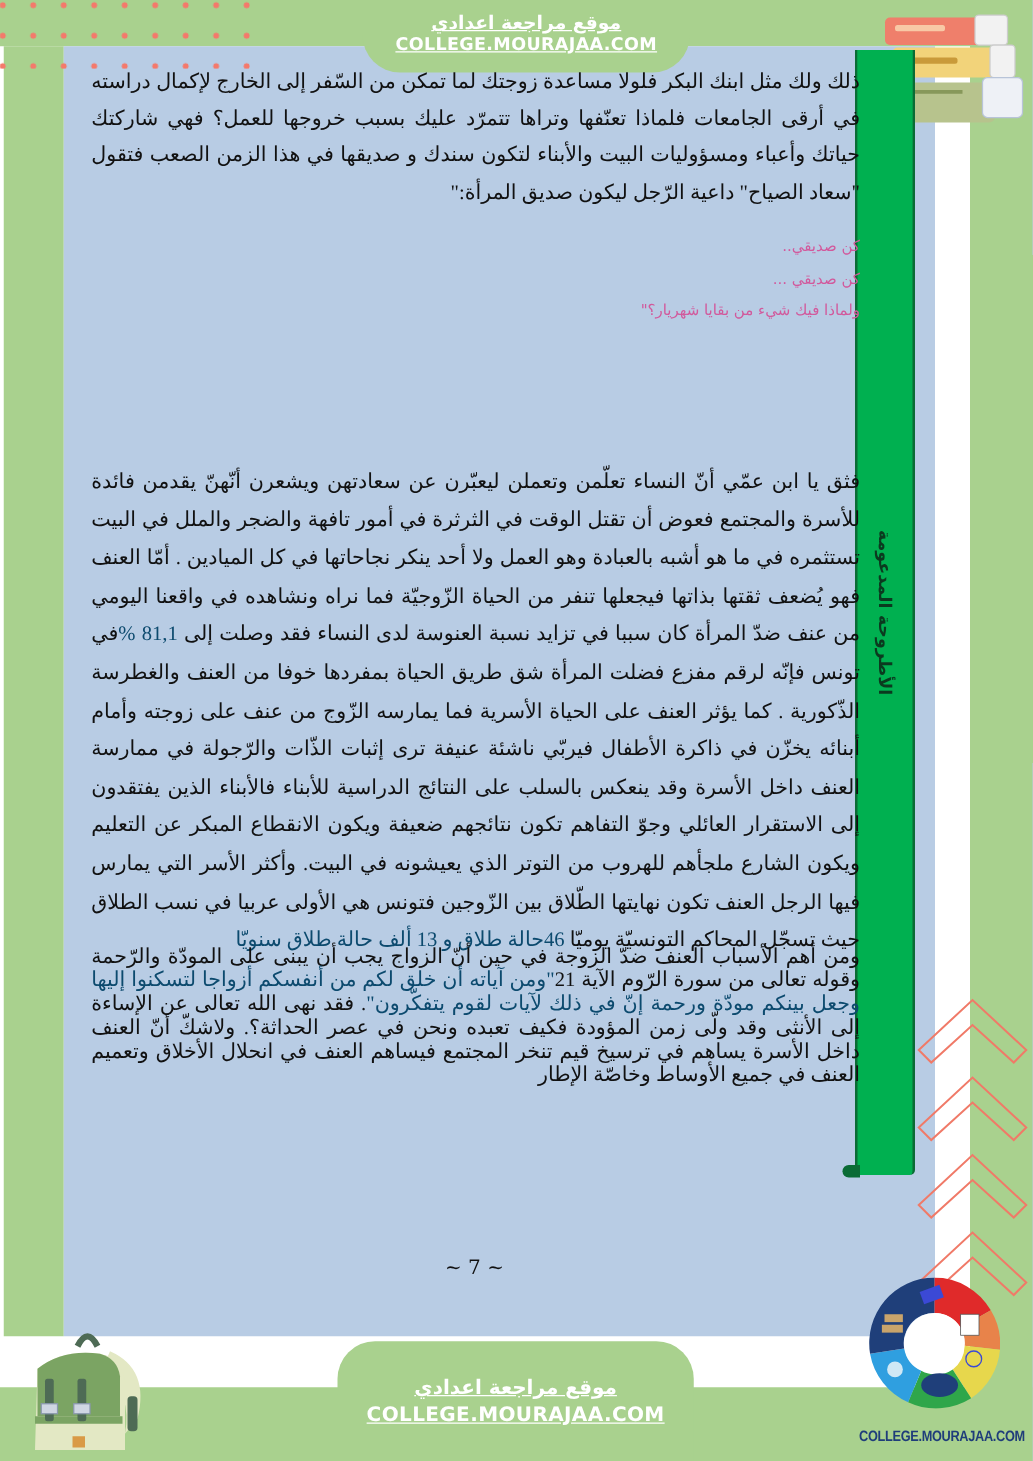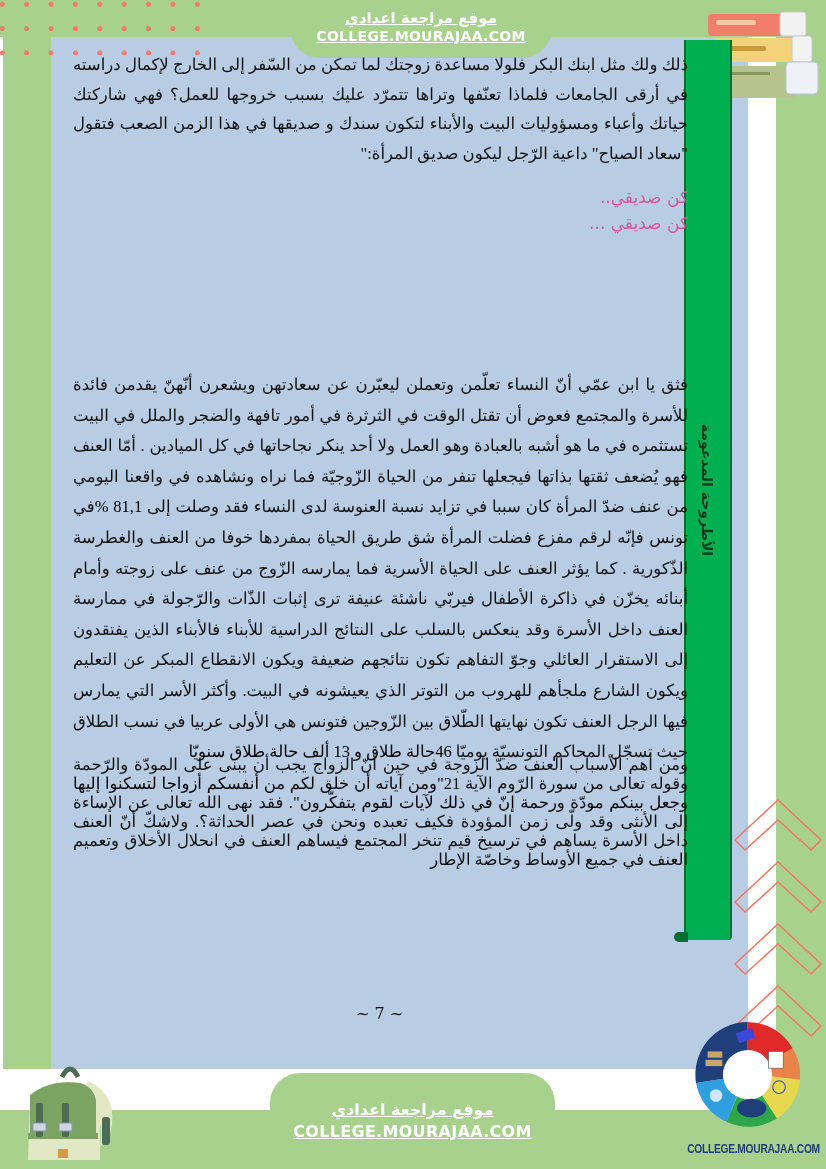--- a/index.html
+++ b/index.html
@@ -43,23 +43,23 @@
     .bottom-green {
       position:absolute; left:0; top:1110px; width:826px; height:59px; background:#a9d18e;
     }
     .text-block {
       position:absolute; right:138px; width:615px;
       direction:rtl; text-align:justify; text-align-last:right;
       color:#111; font-size:16.5px; line-height:29.5px;
       font-family:Liberation Serif, serif;
     }
     .text-block p { margin:0; }
-    .pink { color:#000000; }
+    .pink { color:#0c4a6e; }
     .poem { position:absolute; right:138px; width:300px; direction:rtl; text-align:right;
-      color:#d2599c; font-size:17px; line-height:25.5px; }
+      color:#d2599c; font-size:12px; line-height:25.5px; }
     .poem div { white-space:nowrap; }
     .side-bar {
       position:absolute; left:684px; top:40px; width:44px; height:900px;
       background:#00b050; border-left:2px solid #0a6b35; border-right:2px solid #0a6b35;
       border-radius:0 0 4px 4px;
     }
     .side-bar .curl {
       position:absolute; left:-12px; bottom:-2px; width:14px; height:10px;
       background:#0a6b35; border-radius:6px 0 0 6px;
     }
@@ -114,20 +114,21 @@
   <span>الأطروحة المدعومة</span>
 </div>
 
 <div class="text-block" style="top:50px;">
   <p>ذلك ولك مثل ابنك البكر فلولا مساعدة زوجتك لما تمكن من السّفر إلى الخارج لإكمال دراسته في أرقى الجامعات فلماذا تعنّفها وتراها تتمرّد عليك بسبب خروجها للعمل؟ فهي شاركتك حياتك وأعباء ومسؤوليات البيت والأبناء لتكون سندك و صديقها في هذا الزمن الصعب فتقول "سعاد الصياح" داعية الرّجل ليكون صديق المرأة:"</p>
 </div>
 
 <div class="poem" style="top:185px;">
   <div>كن صديقي..</div>
   <div>كن صديقي ...</div>
+  <div>ولماذا فيك شيء من بقايا شهريار؟"</div>
 </div>
 
 <div class="text-block" style="top:370px; line-height:30.6px;">
   <p>
     <span>فثق يا ابن عمّي أنّ النساء  تعلّمن وتعملن ليعبّرن عن سعادتهن ويشعرن أنّهنّ يقدمن فائدة للأسرة والمجتمع فعوض أن تقتل الوقت في الثرثرة في أمور تافهة والضجر والملل في البيت تستثمره في ما هو أشبه بالعبادة وهو العمل ولا أحد ينكر نجاحاتها في كل الميادين . أمّا العنف فهو يُضعف ثقتها بذاتها فيجعلها تنفر من الحياة الزّوجيّة فما نراه ونشاهده في واقعنا اليومي من عنف ضدّ المرأة كان سببا في تزايد نسبة العنوسة لدى النساء فقد وصلت إلى </span><span class="pink">81,1 %</span><span>في تونس فإنّه لرقم مفزع فضلت المرأة شق طريق الحياة بمفردها خوفا من العنف والغطرسة الذّكورية . كما يؤثر العنف على الحياة الأسرية فما يمارسه الزّوج من عنف على زوجته وأمام أبنائه يخزّن في ذاكرة الأطفال فيربّي ناشئة عنيفة ترى إثبات الذّات والرّجولة في ممارسة العنف داخل الأسرة وقد ينعكس بالسلب على النتائج الدراسية للأبناء فالأبناء الذين يفتقدون إلى الاستقرار العائلي وجوّ التفاهم تكون نتائجهم ضعيفة ويكون الانقطاع المبكر عن التعليم ويكون الشارع ملجأهم للهروب من التوتر الذي يعيشونه في البيت. وأكثر الأسر التي يمارس فيها الرجل العنف تكون نهايتها الطّلاق بين الزّوجين فتونس هي الأولى عربيا في نسب الطلاق حيث تسجّل المحاكم التونسيّة يوميّا </span><span class="pink">46حالة طلاق و 13 ألف حالة طلاق سنويّا</span>
   </p>
 </div>
 
 <div class="text-block" style="top:755px; line-height:19px;">
   <p>

